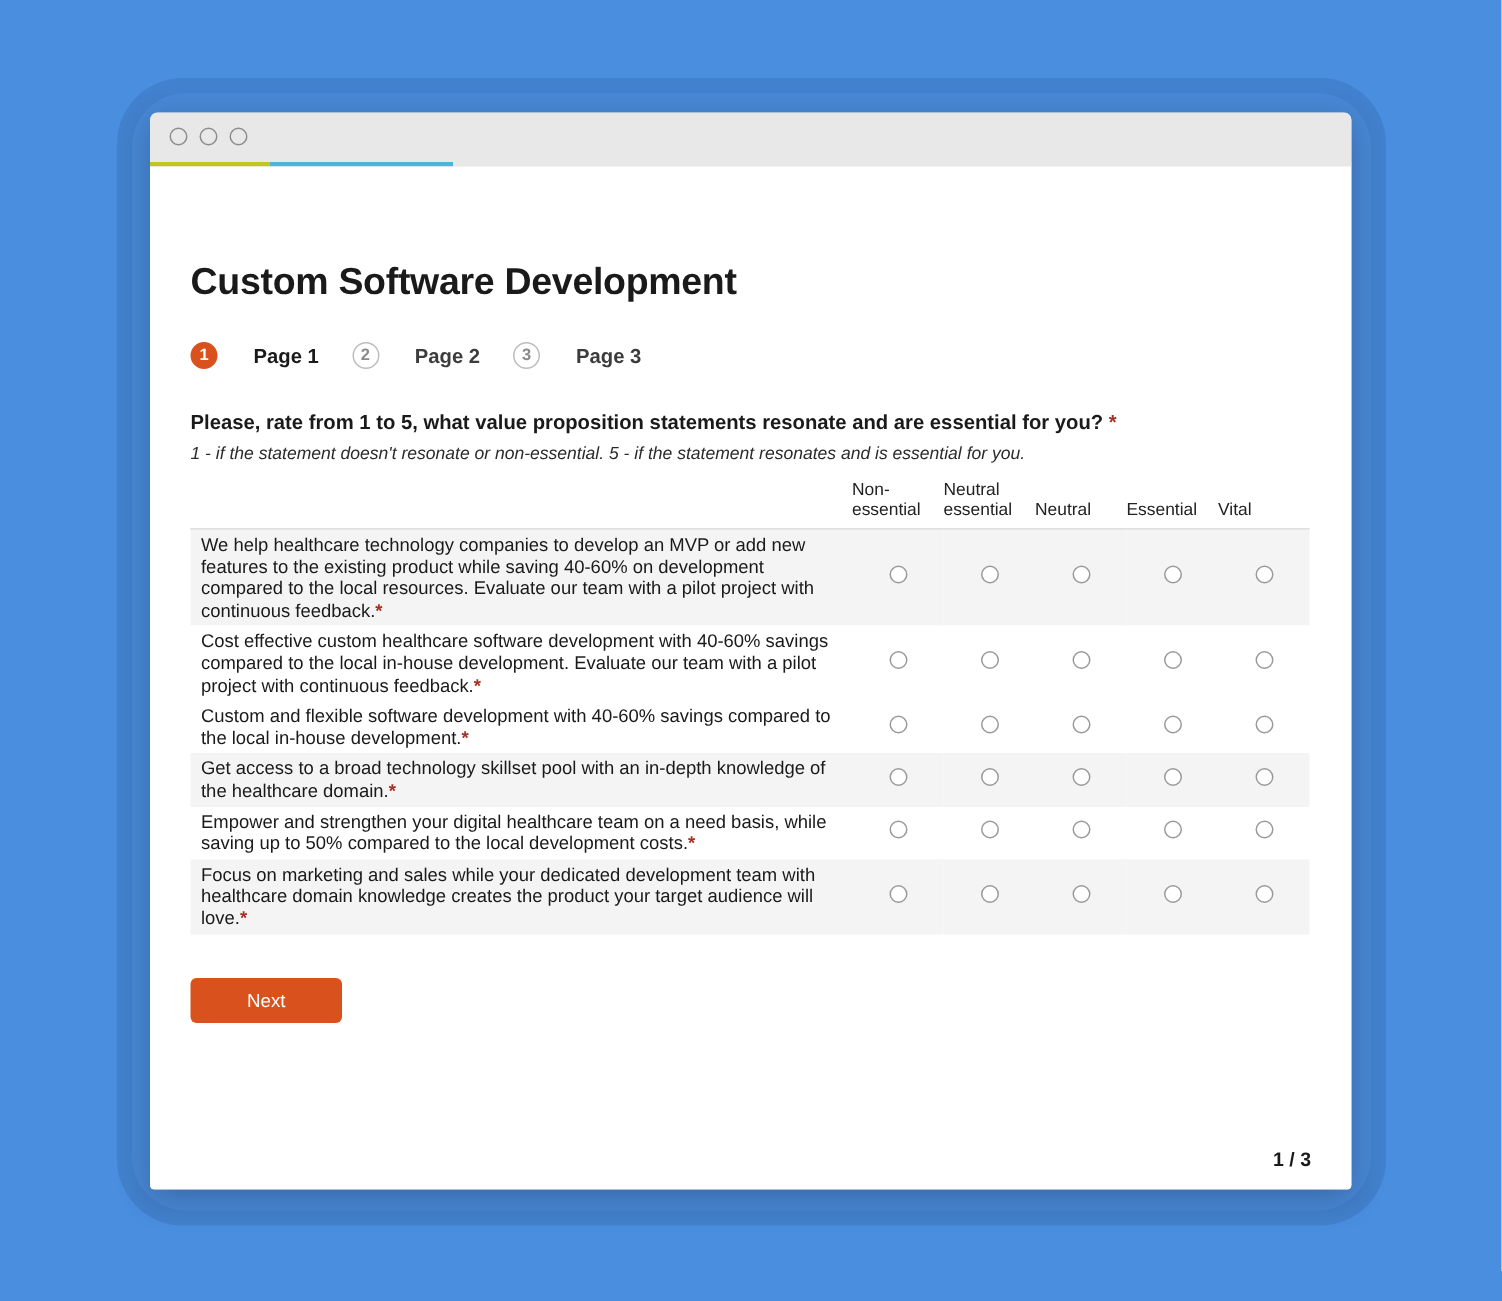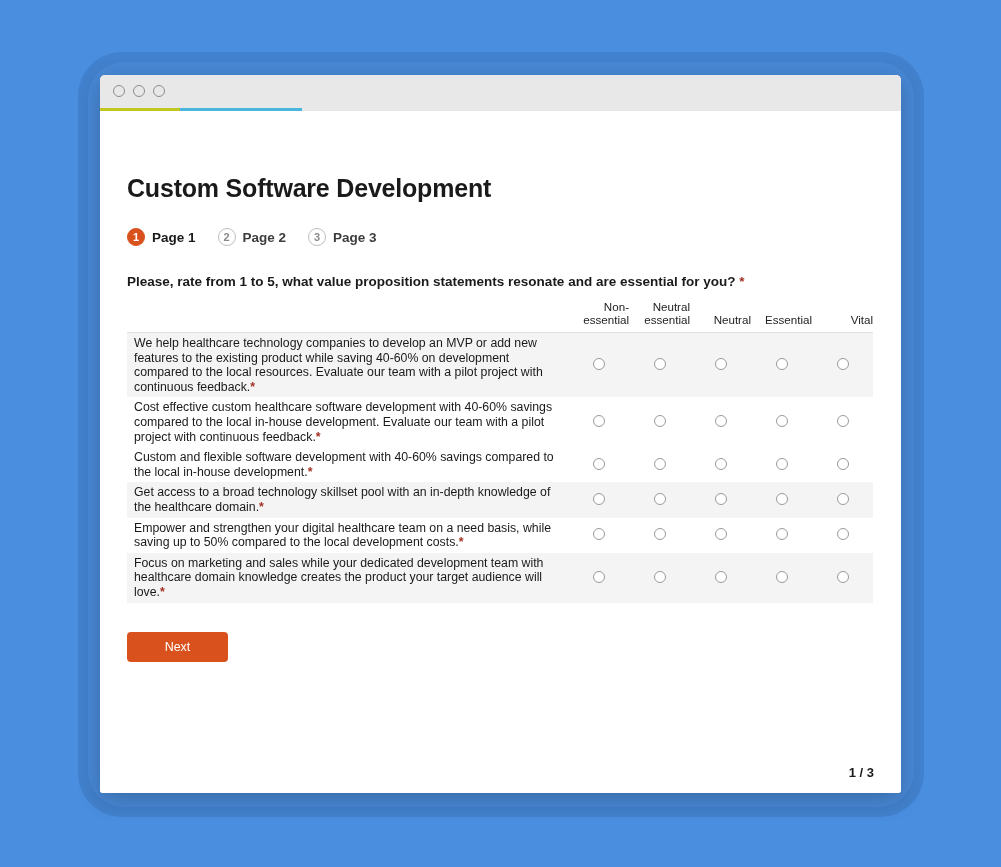--- a/index.html
+++ b/index.html
@@ -123,21 +123,21 @@
     background: #d9521e;
     color: #ffffff;
     border: 1px solid #d9521e;
   }
   .step-circle.inactive {
     background: #ffffff;
     color: #8a8a8a;
     border: 1px solid #bdbdbd;
   }
   .step-label {
-    margin-left: 7px;
+    margin-left: 24px;
     font-size: 13.5px;
     font-weight: bold;
     color: #1a1a1a;
   }
   .step-label.muted { color: #3c3c3c; }
 
   
   .question {
     margin-top: 28px;
     font-size: 13.5px;
@@ -161,21 +161,21 @@
     width: 746px;
     border-collapse: collapse;
     table-layout: fixed;
   }
   .matrix col.statement { width: 441px; }
   .matrix col.opt { width: 61px; }
   .matrix thead th {
     font-size: 11.6px;
     font-weight: normal;
     color: #222222;
-    text-align: right;
+    text-align: left;
     vertical-align: bottom;
     padding: 0 0 6px 0;
     line-height: 13px;
     border-bottom: 1px solid #e0e0e0;
   }
   .matrix thead th.sp { border-bottom: 1px solid #e0e0e0; }
   .matrix tbody td {
     vertical-align: middle;
     padding: 3px 0;
   }
@@ -263,20 +263,21 @@
       <div class="step">
         <span class="step-circle inactive">3</span>
         <span class="step-label muted">Page 3</span>
       </div>
     </div>
 
     <div class="question">
       <span>Please, rate from 1 to 5, what value proposition statements resonate and are essential for you?</span>
       <span class="req">*</span>
     </div>
+    <div class="question-hint">1 - if the statement doesn't resonate or non-essential. 5 - if the statement resonates and is essential for you.</div>
 
     <table class="matrix">
       <colgroup>
         <col class="statement">
         <col class="opt">
           <col class="opt">
           <col class="opt">
           <col class="opt">
           <col class="opt">
       </colgroup>

